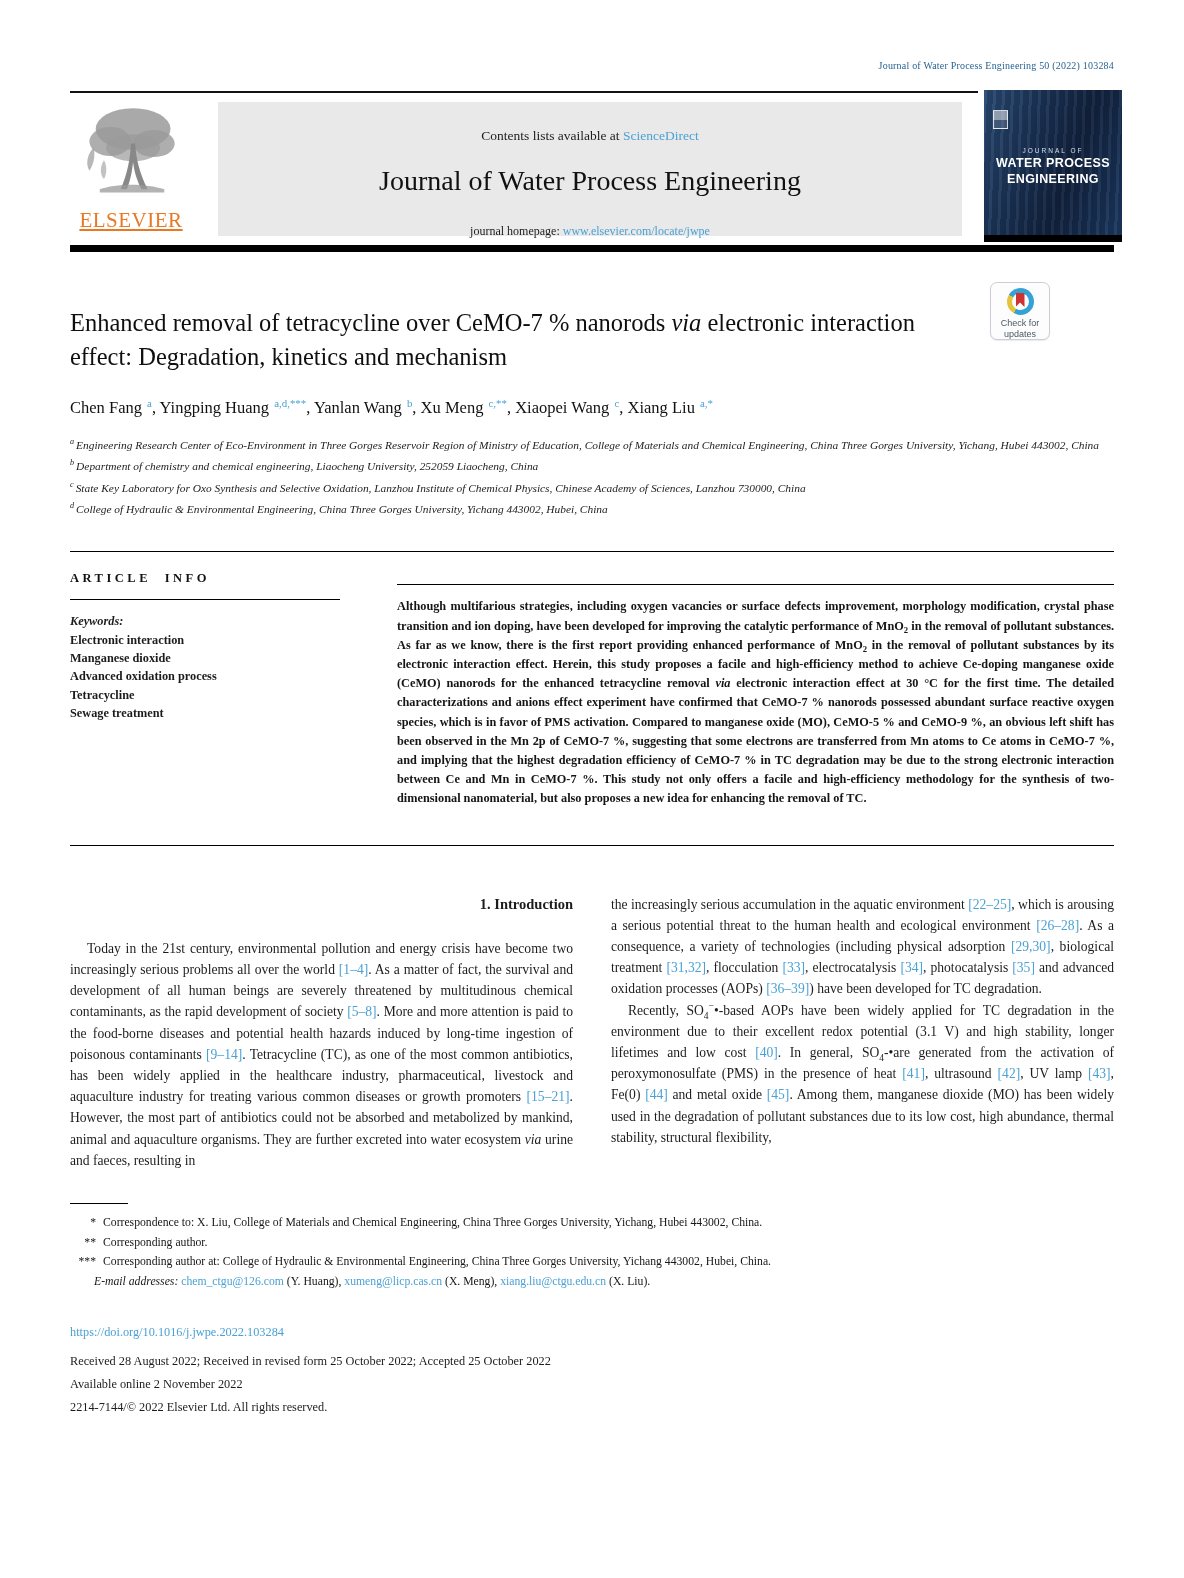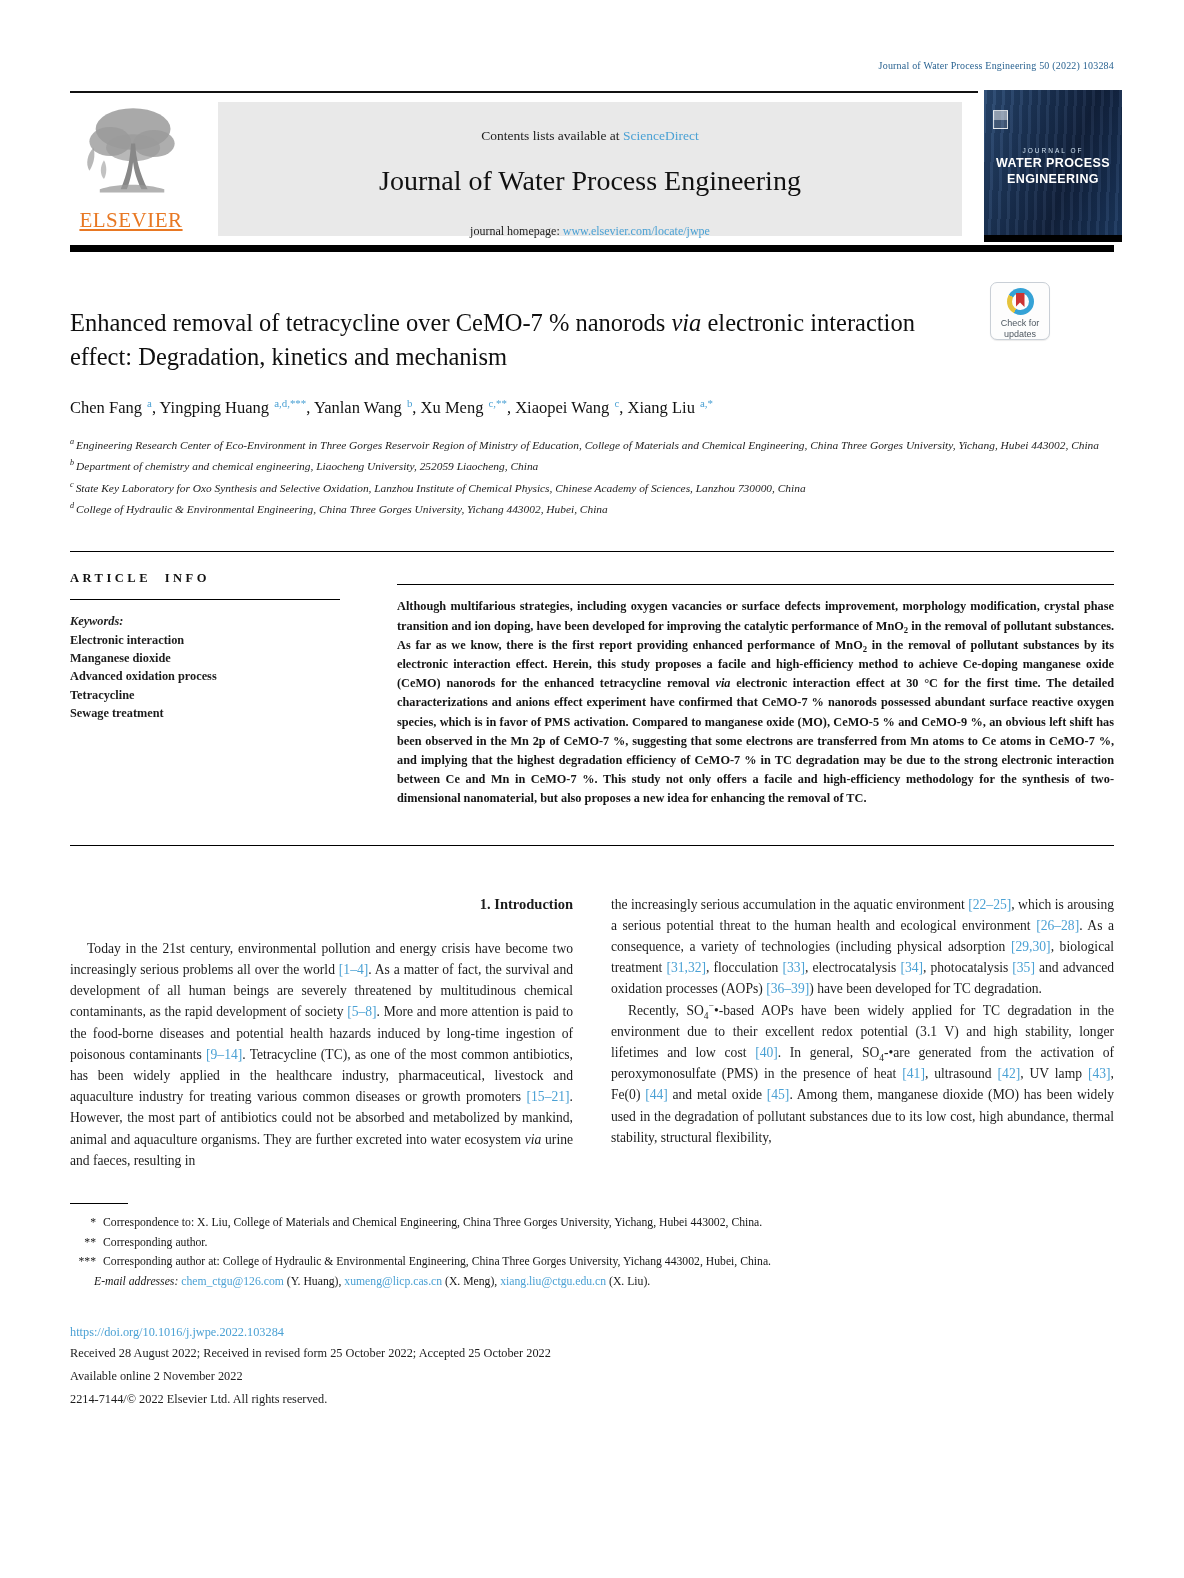--- a/index.html
+++ b/index.html
@@ -111,21 +111,21 @@
 
   
   .footnotes { margin-top: 32px; font-size: 11.7px; line-height: 19.5px; color: #161616; }
   .fn-rule { width: 58px; height: 1px; background: #000; margin-bottom: 9px; }
   .fn-marker { display: inline-block; width: 26px; text-align: right; margin-right: 7px; }
   .fn-email { padding-left: 24px; }
   .fn-email .em-label { font-style: italic; }
 
   
   .bottom-block { margin-top: 34px; font-size: 12.3px; }
-  .doi-line { margin-bottom: 2px; }
+  .doi-line { margin-bottom: 10px; }
   .bottom-block .bline { line-height: 23px; }
 </style>
 </head>
 <body>
 
 <div class="page">
 
   <div class="citation">Journal of Water Process Engineering 50 (2022) 103284</div>
 
   <div class="header-row">

